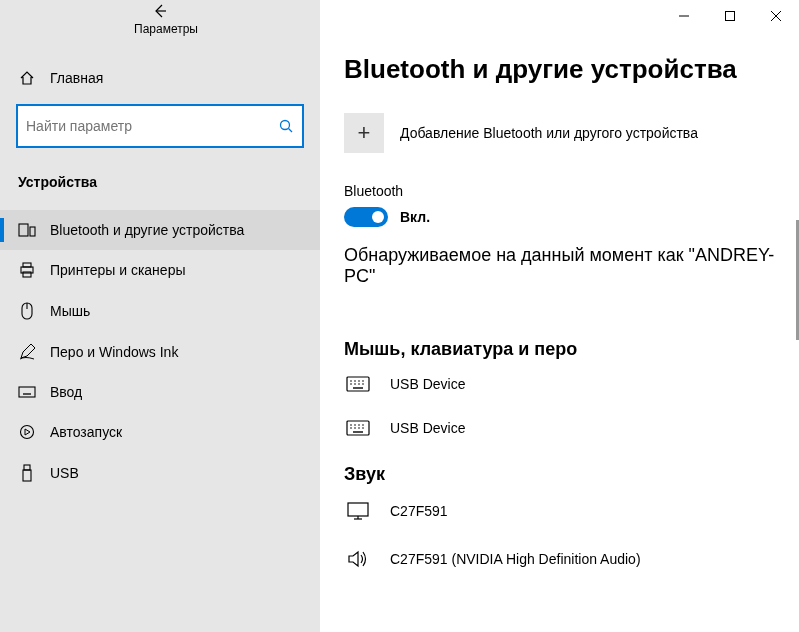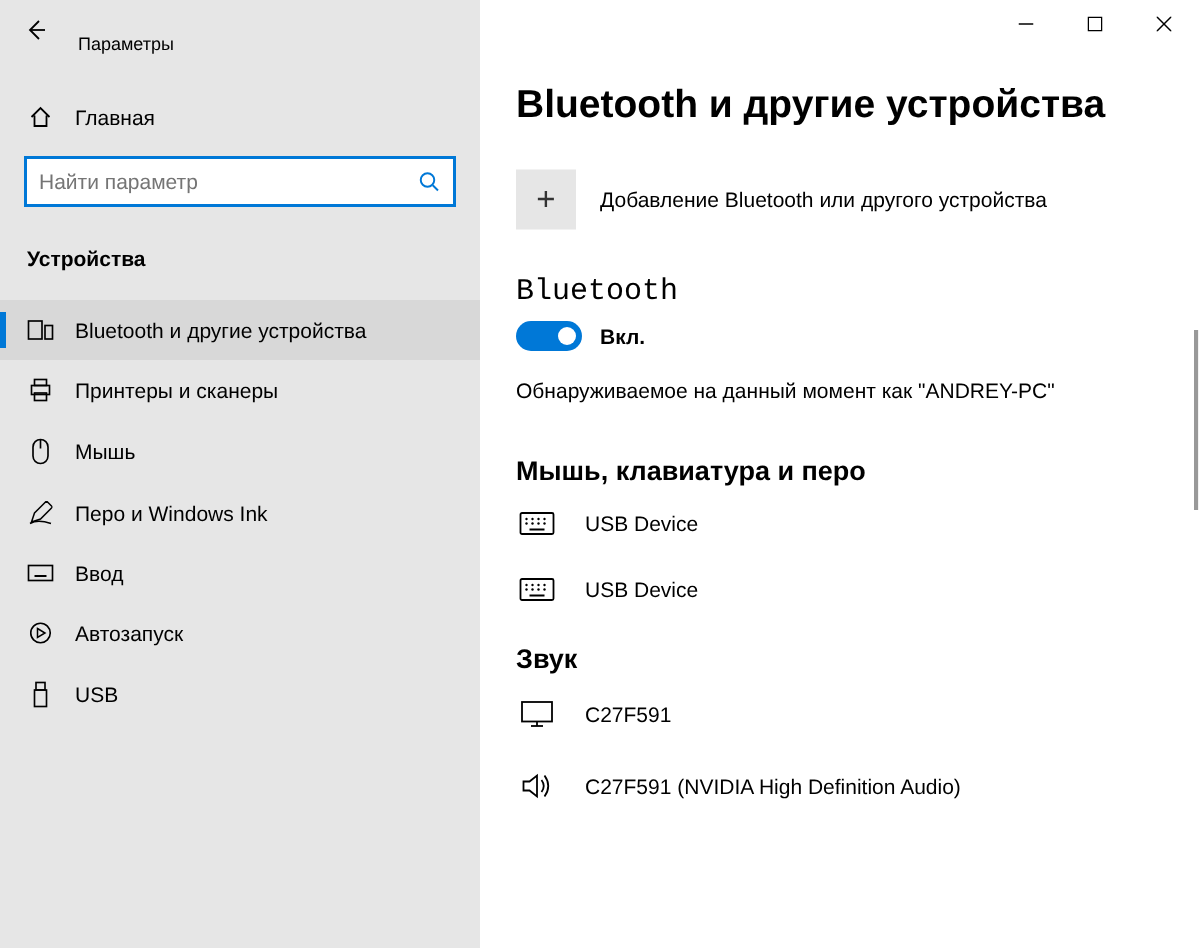--- a/index.html
+++ b/index.html
@@ -1,42 +1,42 @@
 <!DOCTYPE html>
 <html><head>
 <meta charset="utf-8">
 <style>
 * { box-sizing: border-box; margin: 0; padding: 0; }
 body { font-family: "Segoe UI", Tahoma, sans-serif; font-size: 14px; color: #000; background: #fff; width: 799px; height: 632px; overflow: hidden; position: relative; }
 .window { display: flex; height: 100%; }
 .sidebar { width: 320px; background: #e6e6e6; height: 100%; display: flex; flex-direction: column; }
-.titlebar { display: flex; align-items: flex-end; height: 36px; padding: 0 8px; }
+.titlebar { display: flex; align-items: center; height: 36px; padding: 0 8px; flex-direction: column; }
 .back-btn { width: 32px; height: 32px; display: flex; align-items: center; justify-content: center; cursor: pointer; }
 .window-title { margin-left: 12px; font-size: 12px; }
 .controls { position: absolute; top: 0; right: 0; display: flex; }
 .ctrl { width: 46px; height: 32px; display: flex; align-items: center; justify-content: center; cursor: pointer; }
 .home-row { display: flex; align-items: center; padding: 10px 18px; margin-top: 24px; cursor: pointer; }
 .home-row .icon { width: 18px; margin-right: 14px; display:flex; align-items:center; justify-content:center; }
-.search-box { margin: 8px 16px; border: 2px solid #0078d7; background: #fff; height: 34px; display: flex; align-items: center; padding: 0 8px; }
+.search-box { margin: 8px 16px; border: 2px solid #0078d7; background: #fff; height: 44px; display: flex; align-items: center; padding: 0 8px; }
 .search-box input { border: none; outline: none; flex: 1; font-size: 14px; background: transparent; }
 .search-icon { color: #0078d7; }
 .section-label { font-weight: 600; padding: 18px 18px 20px; font-size: 14px; }
 .nav-item { display: flex; align-items: center; padding: 12px 18px; cursor: pointer; position: relative; }
 .nav-item .icon { width: 18px; margin-right: 14px; display:flex; align-items:center; justify-content:center; }
 .nav-item.selected { background: #d8d8d8; }
 .nav-item.selected::before { content: ""; position: absolute; left: 0; top: 8px; bottom: 8px; width: 4px; background: #0078d7; }
 .main { flex: 1; padding: 0 24px; background: #fff; overflow-y: auto; position: relative; }
 .main h1 { font-weight: 600; font-size: 26px; margin-top: 54px; margin-bottom: 28px; }
 .add-device { display: flex; align-items: center; margin-bottom: 30px; cursor: pointer; }
 .add-btn { width: 40px; height: 40px; background: #e6e6e6; display: flex; align-items: center; justify-content: center; font-size: 22px; color: #333; margin-right: 16px; }
-.bt-label { font-size: 20px; margin-bottom: 8px; font-family: Liberation Mono, monospace; }
+.bt-label { font-size: 14px; margin-bottom: 8px; }
 .toggle-row { display: flex; align-items: center; margin-bottom: 18px; font-weight: bold; }
 .toggle { width: 44px; height: 20px; background: #0078d7; border-radius: 10px; position: relative; margin-right: 12px; cursor: pointer; }
 .toggle::after { content: ""; position: absolute; width: 12px; height: 12px; background: #fff; border-radius: 50%; top: 4px; right: 4px; }
-.discoverable { font-size: 14px; margin-bottom: 36px; }
+.discoverable { font-size: 18px; margin-bottom: 52px; }
 .section-h { font-weight: 600; font-size: 18px; margin-bottom: 16px; }
 .dev-item { display: flex; align-items: center; margin-bottom: 28px; cursor: pointer; }
 .dev-icon { width: 28px; margin-right: 18px; display:flex; align-items:center; justify-content:center; }
 .scrollbar { position: absolute; right: 0; top: 220px; width: 3px; height: 120px; background: #999; }
 svg { display: block; }
 </style>
 </head>
 <body>
 
 <div class="window">

